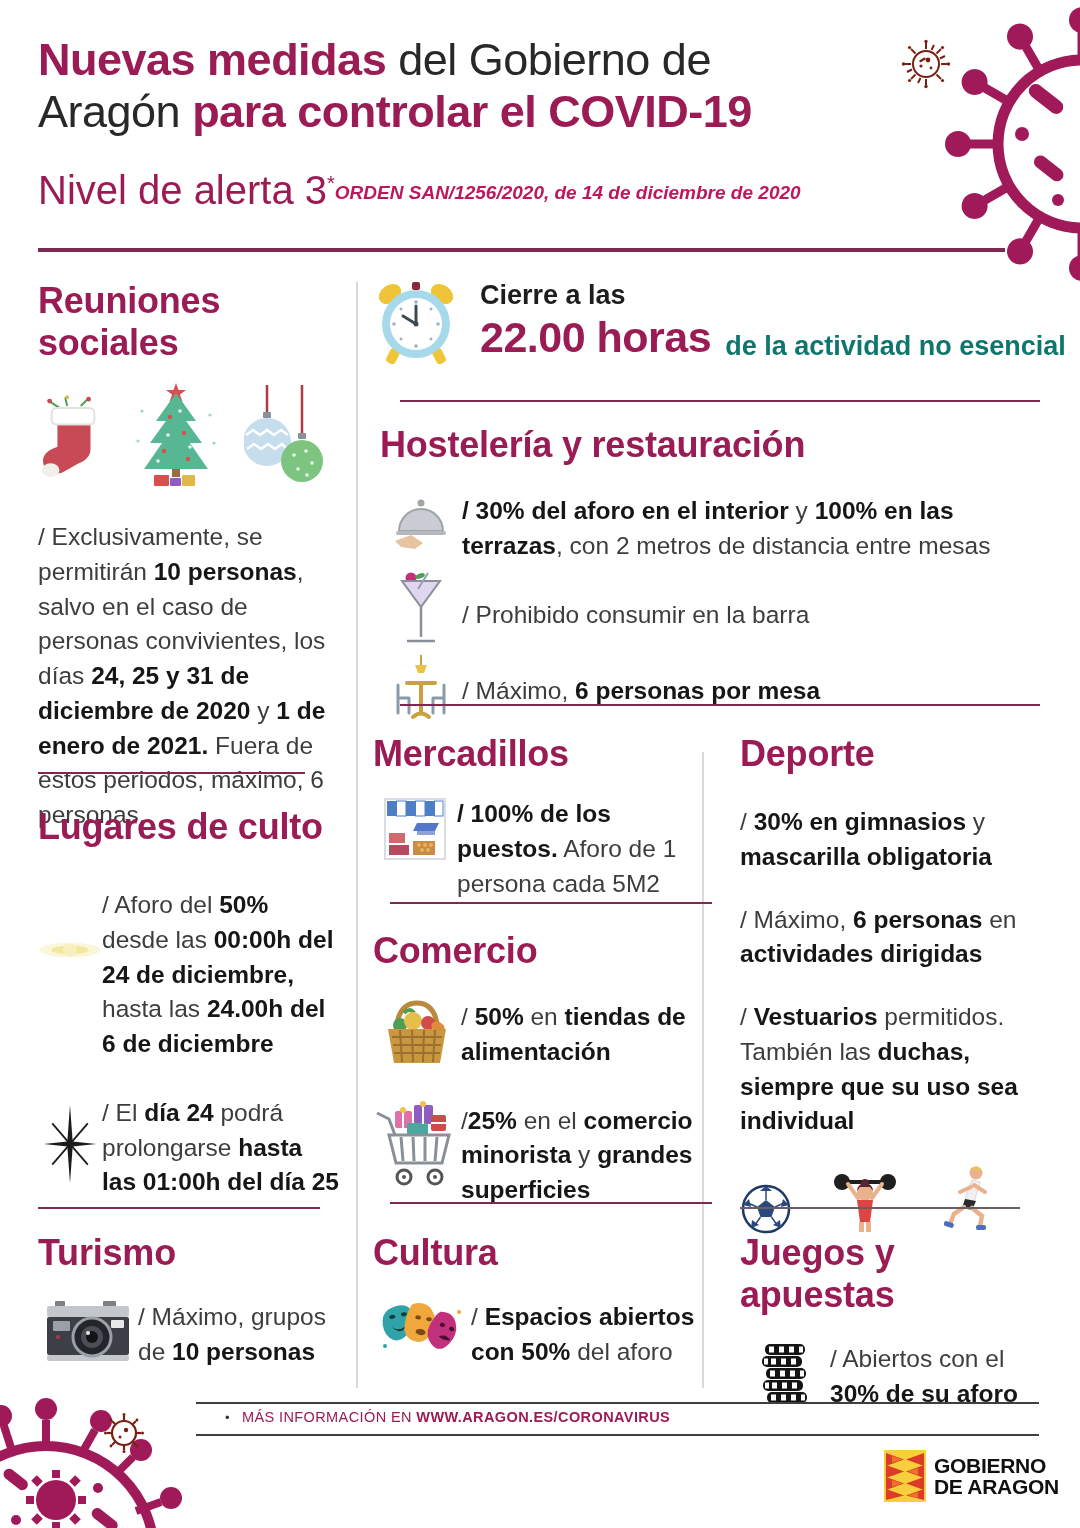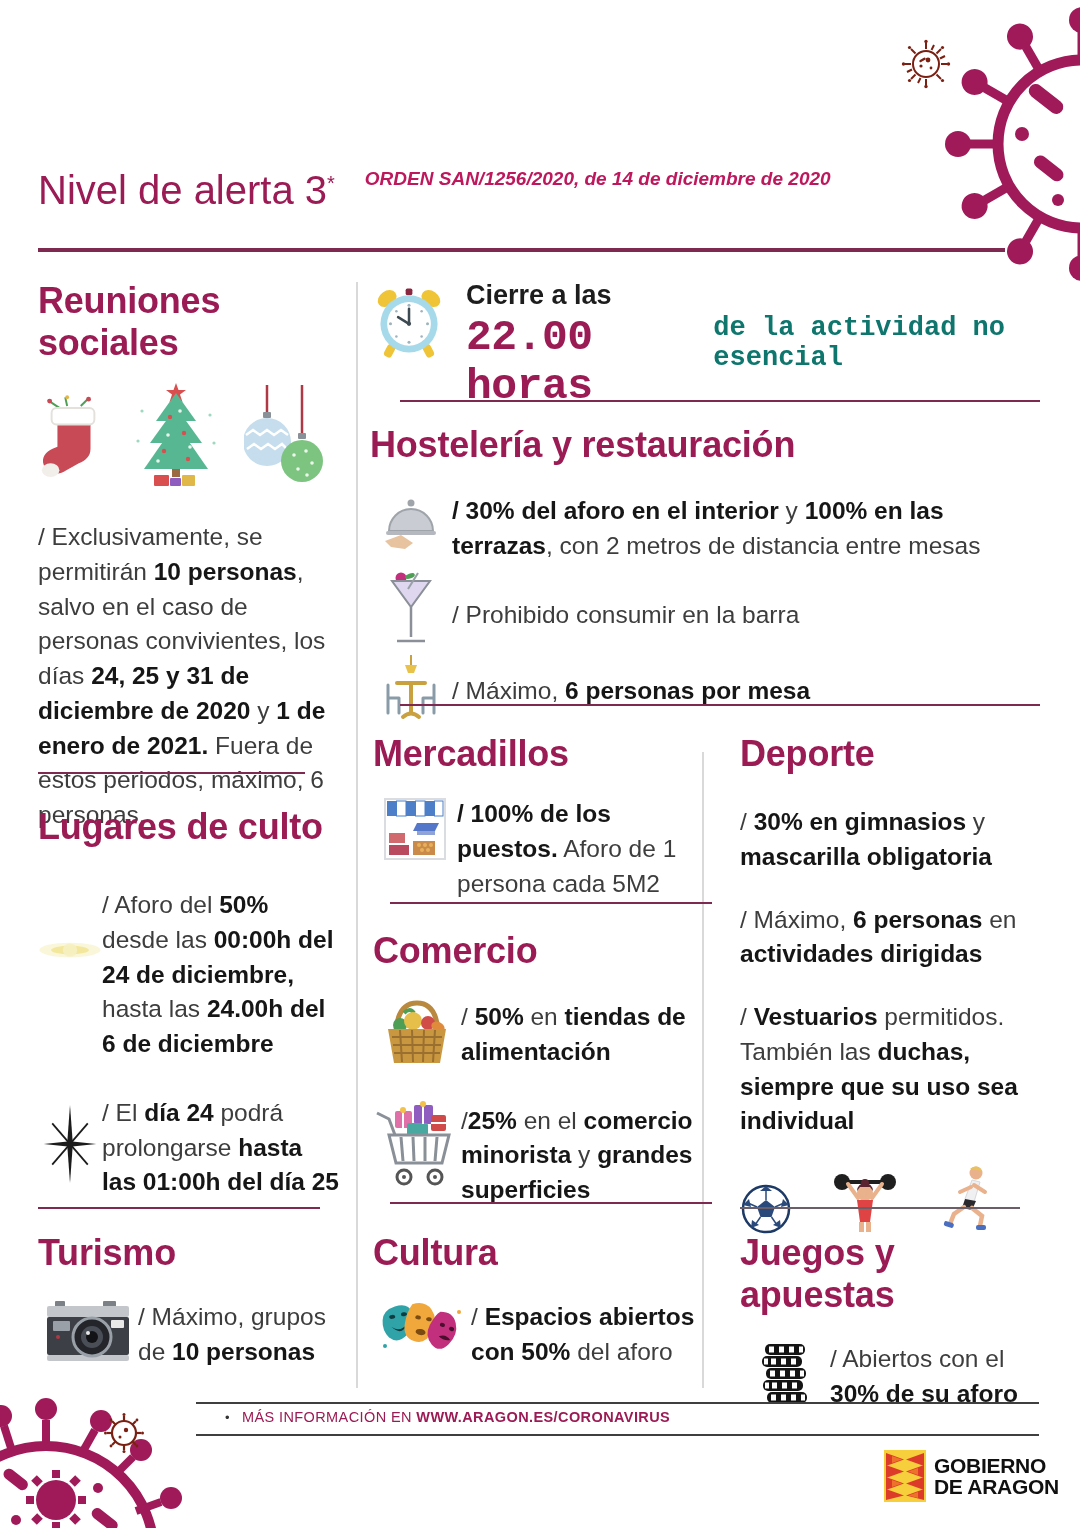--- a/index.html
+++ b/index.html
@@ -16,56 +16,60 @@
     font-family:"Liberation Sans","DejaVu Sans",sans-serif;
     color:var(--ink);
   }
   .abs{position:absolute;}
   .hline{position:absolute;height:2px;background:var(--accent-dark);}
   .vline{position:absolute;width:2px;background:#d9d9d9;}
 
   
   .main-title{left:38px;top:34px;font-size:45px;line-height:1.16;color:#282828;font-weight:400;letter-spacing:-0.5px;}
   .main-title b{color:var(--accent);font-weight:700;}
-  .alert-row{left:38px;top:168px;display:flex;gap:30px;}
+  .alert-row{left:38px;top:168px;display:flex;align-items:flex-end;}
   .alert-label{font-size:40px;color:var(--accent);font-weight:400;}
   .alert-label sup{font-size:20px;vertical-align:super;}
   .order-ref{font-size:19px;font-style:italic;font-weight:700;color:#be185d;padding-bottom:9px;}
   .header-rule{left:38px;top:248px;width:967px;height:4px;background:var(--accent-dark);position:absolute;}
 
   
   .sec-title{font-size:36px;font-weight:700;color:var(--accent);letter-spacing:-0.2px;}
   .rich{font-size:24.5px;line-height:1.42;color:var(--ink);}
   .rich b{font-weight:700;color:var(--ink-bold);}
   .item-row{display:flex;align-items:flex-start;}
   .icon-box{flex:0 0 auto;display:flex;justify-content:center;}
 
   
   .cierre{left:372px;top:278px;display:flex;align-items:flex-start;}
   .cierre-text{margin-left:20px;margin-top:2px;}
   .cierre-prefix{font-size:27px;font-weight:700;color:#1d1d1d;}
-  .cierre-line2{display:flex;align-items:flex-start;margin-top:2px;font-family:Liberation Mono, monospace;}
+  .cierre-line2{display:flex;align-items:flex-end;margin-top:2px;}
   .cierre-time{font-size:43px;font-weight:700;color:var(--accent);letter-spacing:-0.5px;}
   .cierre-suffix{font-size:27px;font-weight:700;color:#0f766e;margin-left:14px;}
 
   
   .footer-text{left:225px;top:1409px;display:flex;align-items:center;font-size:14.5px;letter-spacing:0.4px;}
   .footer-bullet{color:#333;margin-right:12px;font-size:13px;}
   .footer-info{color:var(--accent);}
   .footer-info b{font-weight:700;}
   .footer-line{position:absolute;height:2px;background:#3f3f3f;}
 
   .logo{left:884px;top:1450px;display:flex;align-items:center;}
   .logo-text{margin-left:8px;font-size:21px;font-weight:700;color:#101010;line-height:1.02;letter-spacing:-0.3px;}
 </style>
 </head>
 <body>
 
 <div class="page">
 
+  <h1 class="abs main-title">
+    <div class="rich-line"><b>Nuevas medidas</b><span> del Gobierno de</span></div>
+    <div class="rich-line"><span>Aragón </span><b>para controlar el COVID-19</b></div>
+  </h1>
 
   <div class="abs alert-row">
     <div class="alert-label"><span>Nivel de alerta 3</span><sup>*</sup></div>
     <div class="order-ref">ORDEN SAN/1256/2020, de 14 de diciembre de 2020</div>
   </div>
 
   <div class="header-rule"></div>
 
   <svg class="abs" style="left:898px;top:36px" width="56" height="56" viewBox="0 0 56 56">
     <g stroke="#7a2013" fill="none" stroke-width="2">
@@ -281,21 +285,21 @@
       <div class="cierre-prefix">Cierre a las</div>
       <div class="cierre-line2">
         <span class="cierre-time">22.00 horas</span>
         <span class="cierre-suffix">de la actividad no esencial</span>
       </div>
     </div>
   </div>
 
   <div class="hline" style="left:400px;top:400px;width:640px"></div>
 
-  <section class="abs" style="left:370px;top:424px;width:660px">
+  <section class="abs" style="left:380px;top:424px;width:660px">
     <h2 class="sec-title">Hostelería y restauración</h2>
 
     <div class="item-row" style="margin-top:28px">
       <div class="icon-box" style="width:82px">
         <svg width="56" height="56" viewBox="0 0 56 54">
           <circle cx="28" cy="8" r="3.5" fill="#9fa4ab"></circle>
           <path d="M6,36 a22,22 0 0 1 44,0 z" fill="#c9ccd2" stroke="#9fa4ab" stroke-width="2"></path>
           <rect x="3" y="36" width="50" height="4" rx="2" fill="#b5b9bf"></rect>
           <path d="M2,46 l16,-6 l12,8 l-8,6 l-14,-2 z" fill="#e7c3a0"></path>
         </svg>

